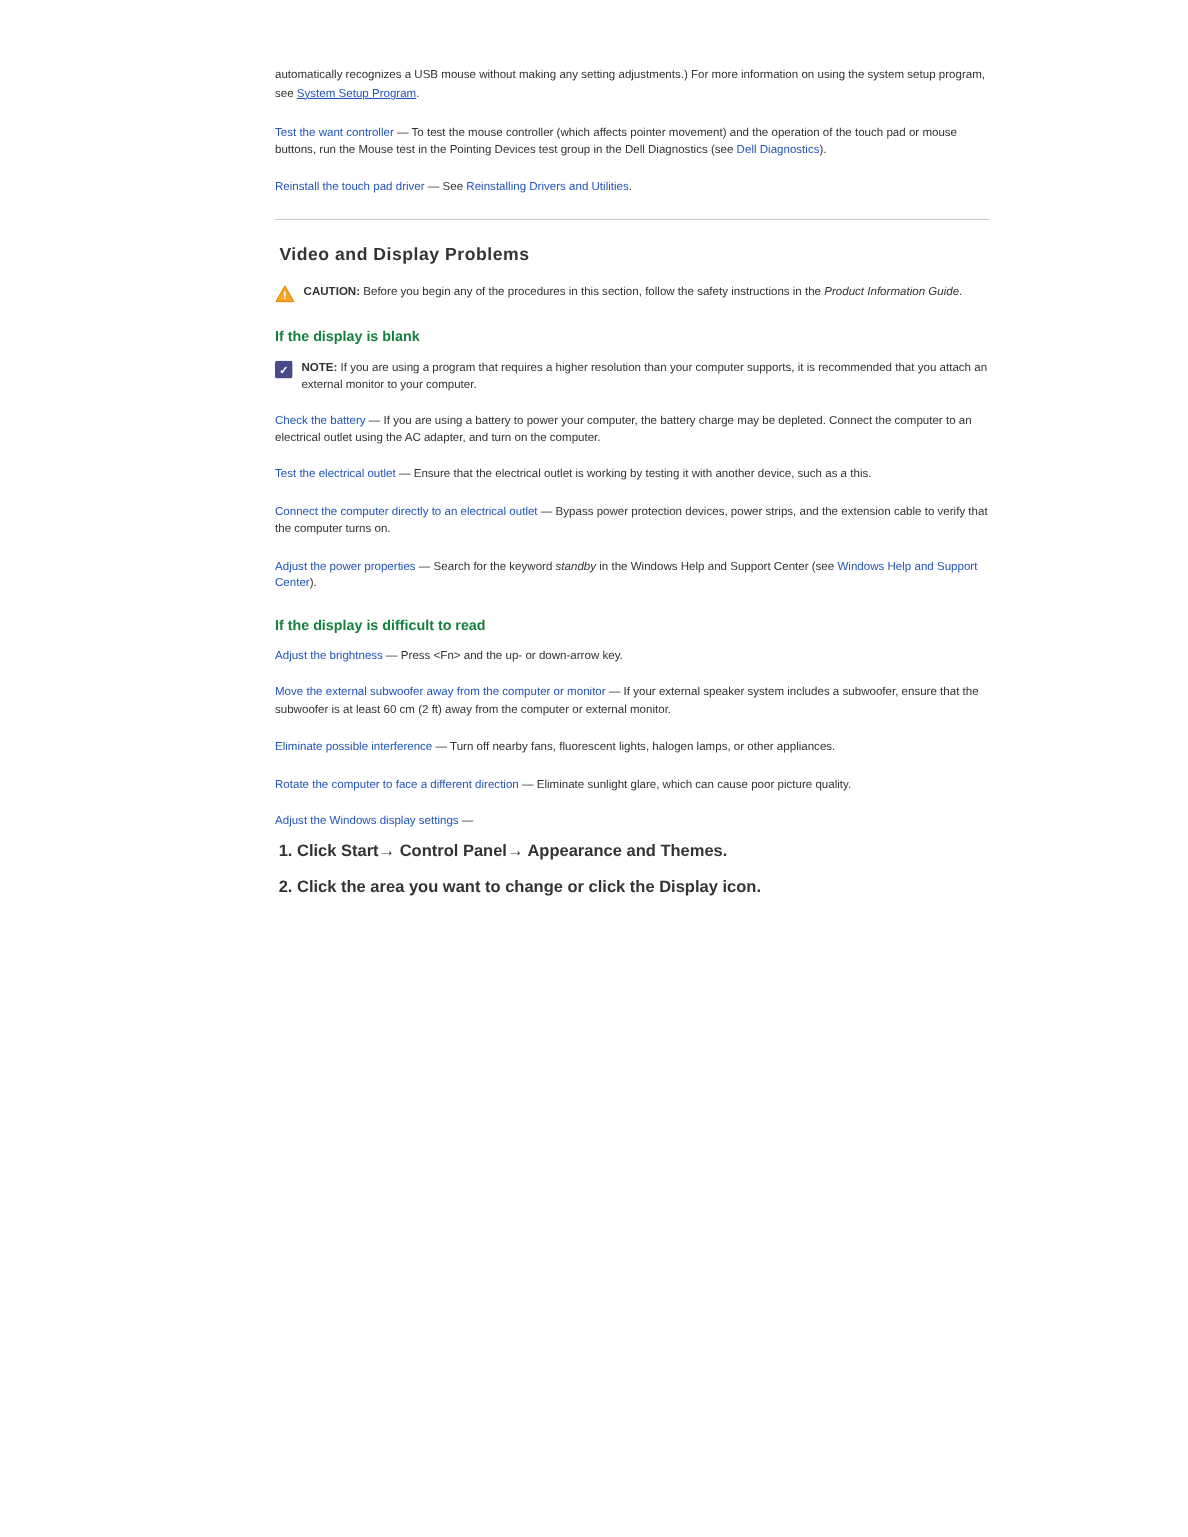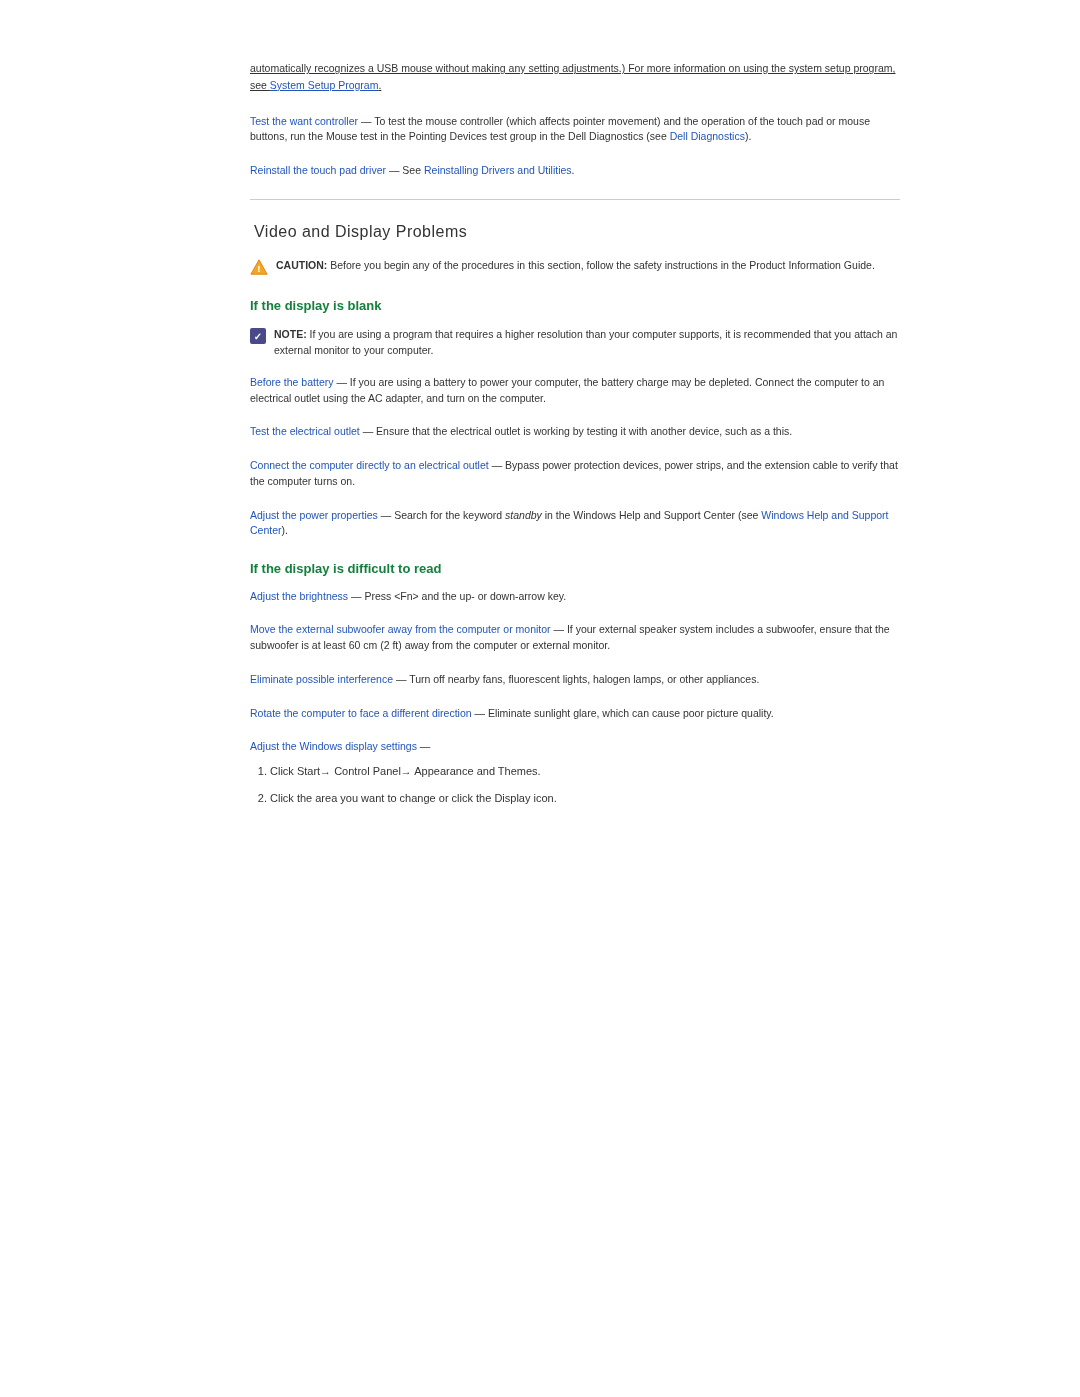--- a/index.html
+++ b/index.html
@@ -20,21 +20,21 @@
       text-decoration: underline;
       cursor: pointer;
     }
     .section-divider {
       border: none;
       border-top: 1px solid #cccccc;
       margin: 20px 0 20px 0;
     }
     .section-heading {
       font-size: 16px;
-      font-weight: normal;
+      font-weight: bold;
       color: #333333;
       letter-spacing: 0.03em;
       margin-bottom: 14px;
       margin-top: 4px;
       padding-left: 4px;
     }
     .sub-heading {
       font-size: 13px;
       font-weight: bold;
       color: #15803d;
@@ -75,42 +75,42 @@
       width: 18px;
       height: 18px;
       flex-shrink: 0;
       margin-top: 0px;
     }
     .caution-label {
       font-weight: bold;
       color: #333;
       text-align: center;
     }
-    .italic { }
+    .italic { font-style: italic; }
     .bold { font-weight: bold; }
     .diagnostics-text {
       font-size: 10.5px;
       color: #333;
       margin-bottom: 14px;
     }
     .ordered-list {
       padding-left: 20px;
       margin-top: 8px;
     }
     .ordered-list li {
       margin-bottom: 10px;
-      font-size: 11px;
-      color: #333;
+      font-size: 15px;
+      color: #333;
+      font-weight: bold;
     }
     .standby { font-style: italic; }
     .top-text-block {
       margin-bottom: 20px;
       font-size: 10.5px;
       line-height: 1.6;
-      text-decoration: underline;
     }
   </style>
 </head>
 <body>
 
 <div class="page">
 
   <div class="top-text-block">
     <span>automatically recognizes a USB mouse without making any setting adjustments.) For more information on using the system setup program, see </span><a class="link">System Setup Program</a><span>.</span>
   </div>
@@ -144,21 +144,21 @@
     <svg class="note-icon" viewBox="0 0 16 16" xmlns="http://www.w3.org/2000/svg">
       <rect width="16" height="16" rx="2" fill="#4a4a8a"></rect>
       <text x="8" y="12" text-anchor="middle" font-size="10" font-weight="bold" fill="white">✓</text>
     </svg>
     <span>
       <span class="bold">NOTE:</span><span> If you are using a program that requires a higher resolution than your computer supports, it is recommended that you attach an external monitor to your computer.</span>
     </span>
   </div>
 
   <div class="action-item">
-    <a class="action-link">Before the battery</a><span> — </span><span> If you are using a battery to power your computer, the battery charge may be depleted. Connect the computer to an electrical outlet using the AC adapter, and turn on the computer.</span>
+    <a class="action-link">Check the battery</a><span> — </span><span> If you are using a battery to power your computer, the battery charge may be depleted. Connect the computer to an electrical outlet using the AC adapter, and turn on the computer.</span>
   </div>
 
   <div class="action-item">
     <a class="action-link">Test the electrical outlet</a><span> — </span><span> Ensure that the electrical outlet is working by testing it with another device, such as a this.</span>
   </div>
 
 
   <div class="action-item">
     <a class="action-link">Connect the computer directly to an electrical outlet</a><span> — </span><span> Bypass power protection devices, power strips, and the extension cable to verify that the computer turns on.</span>
   </div>

